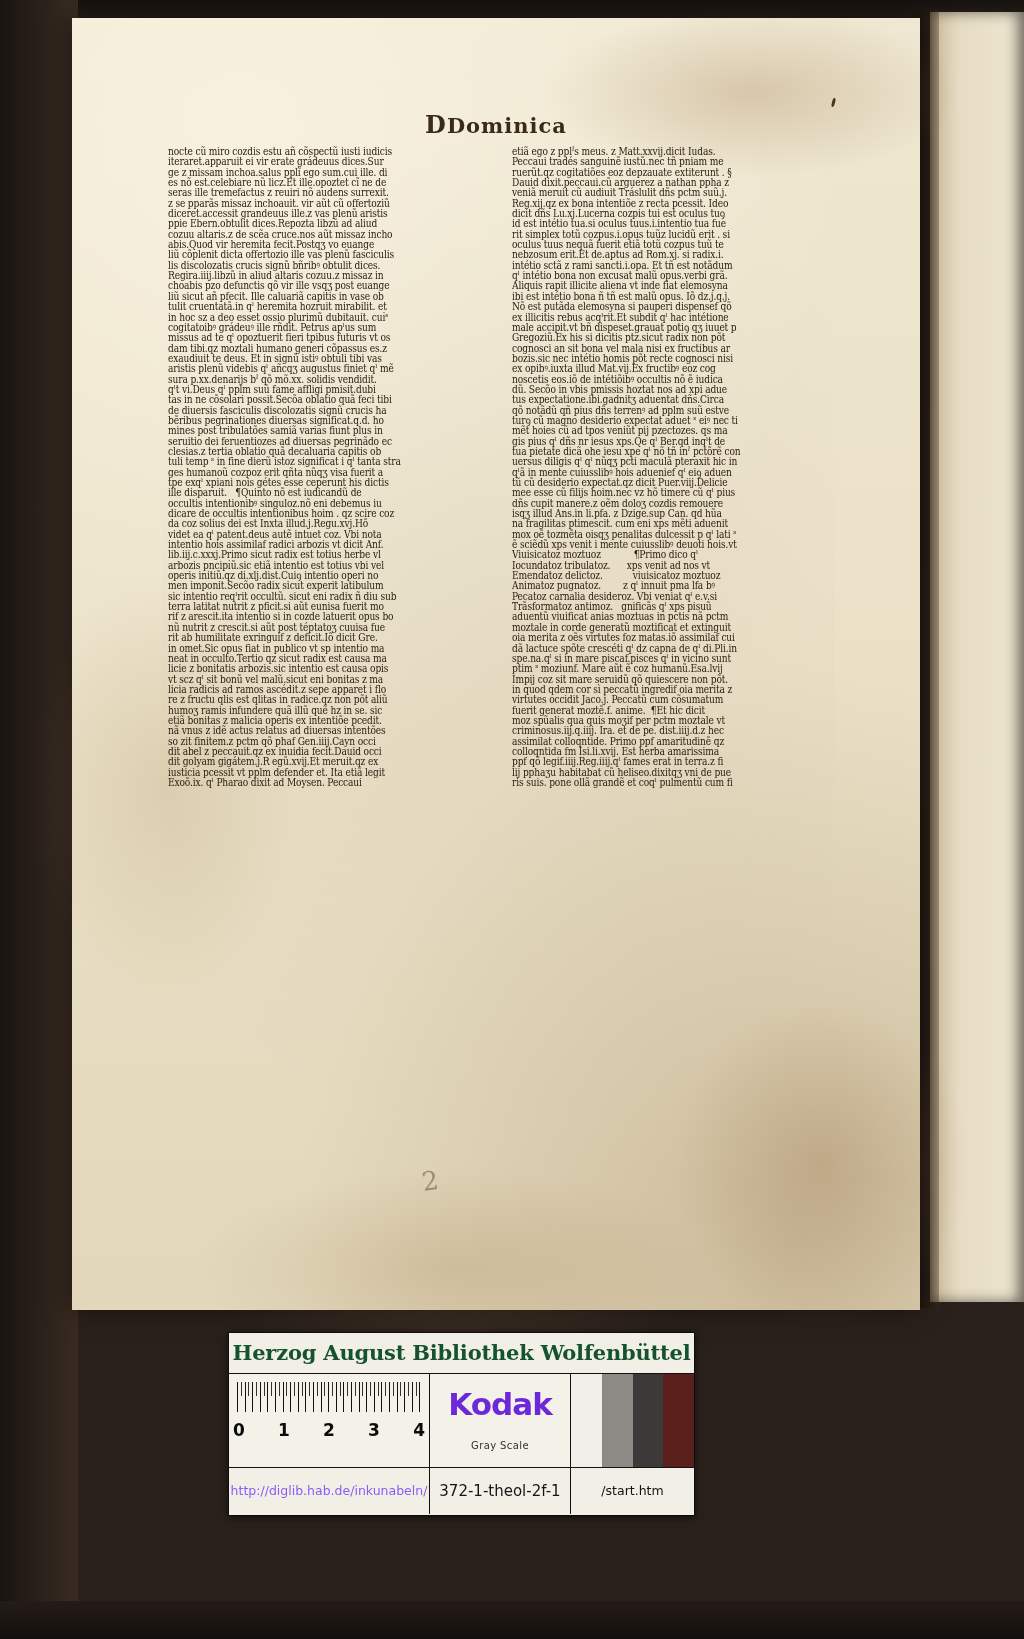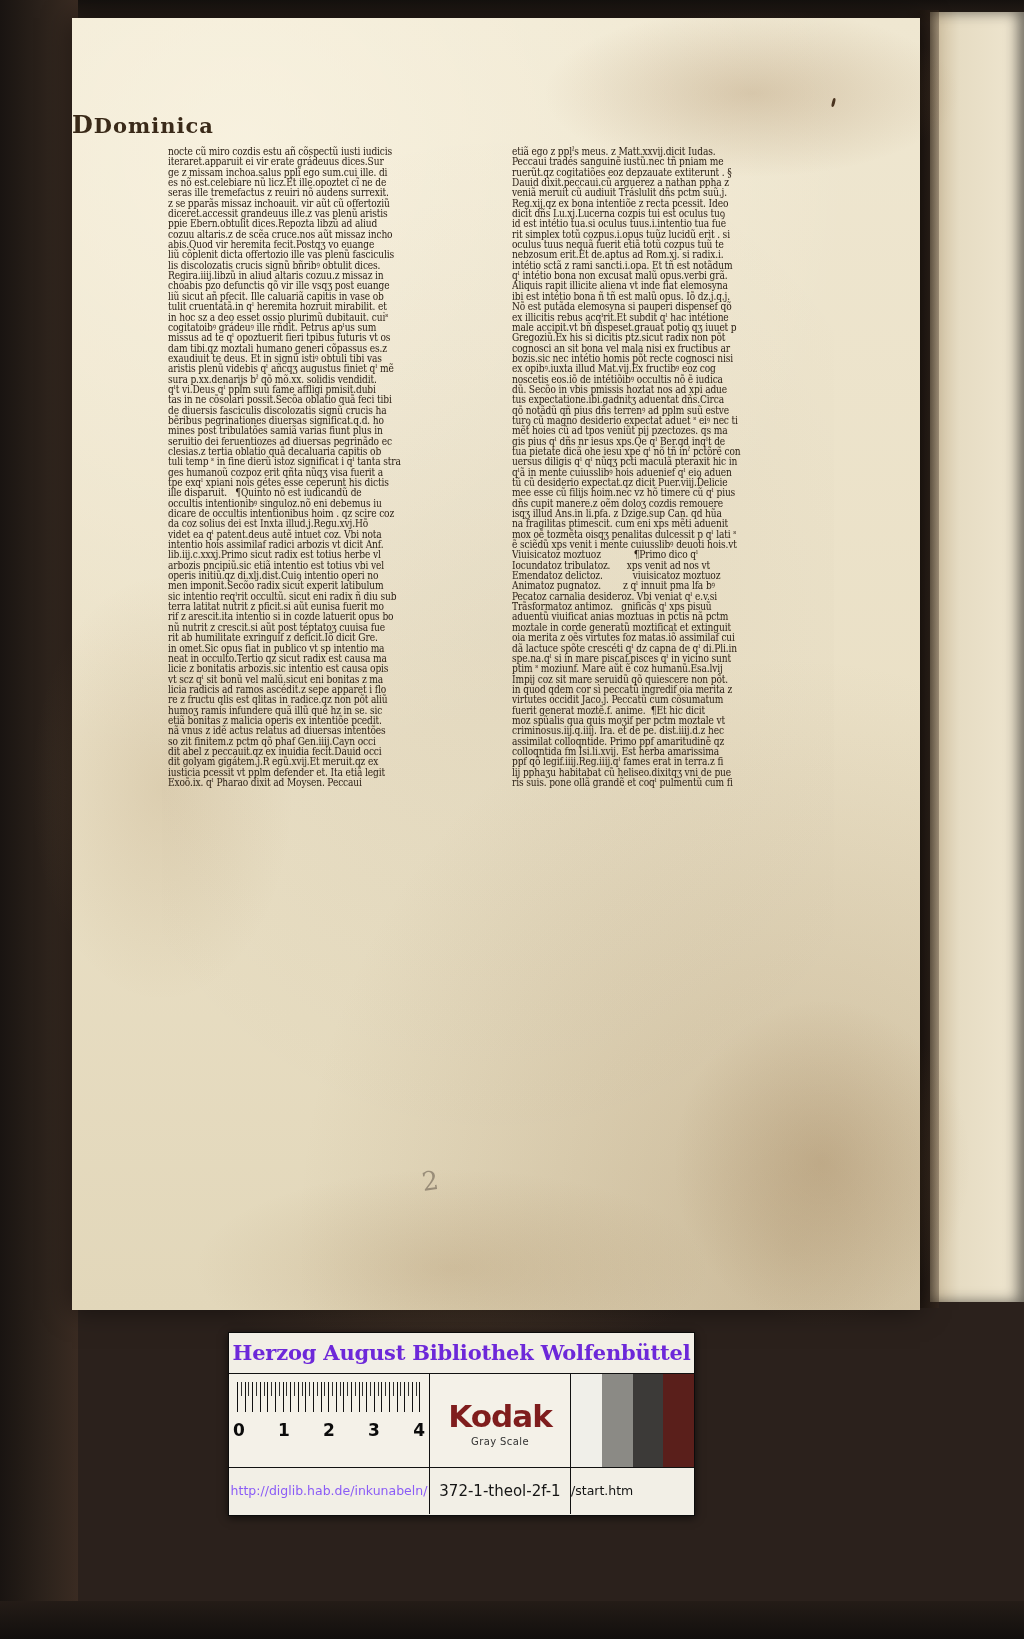--- a/index.html
+++ b/index.html
@@ -81,20 +81,21 @@
   .stain.s1 { left: 470px; top: -10px;  width: 420px; height: 170px; background: radial-gradient(ellipse at center, rgba(150,112,68,0.28) 0%, rgba(150,112,68,0) 70%); }
   .stain.s2 { left: 600px; top: 980px;  width: 300px; height: 330px; background: radial-gradient(ellipse at center, rgba(140,104,62,0.26) 0%, rgba(140,104,62,0) 70%); }
   .stain.s3 { left: -40px; top: 560px;  width: 260px; height: 420px; background: radial-gradient(ellipse at center, rgba(160,128,82,0.18) 0%, rgba(160,128,82,0) 72%); }
   .stain.s4 { left: 120px; top: 1150px; width: 520px; height: 200px; background: radial-gradient(ellipse at center, rgba(150,115,70,0.20) 0%, rgba(150,115,70,0) 70%); }
 
   
   #running-head {
     position: absolute;
     left: 0; top: 92px;
     width: 848px;
+    text-align: center;
     font-family: "DejaVu Serif", serif;
     font-size: 21px;
     letter-spacing: 1px;
     color: #3a2a19;
     font-weight: bold;
   }
   #running-head .initial {
     font-size: 24px;
   }
 
@@ -160,21 +161,21 @@
     font-family: "DejaVu Sans", sans-serif;
     overflow: hidden;
   }
   #target-title {
     height: 40px;
     line-height: 40px;
     text-align: center;
     font-family: "DejaVu Serif", serif;
     font-weight: bold;
     font-size: 21px;
-    color: #6d28d9;
+    color: #14532d;
     border-bottom: 1px solid #111;
     letter-spacing: -0.2px;
   }
   #target-mid {
     position: relative;
     height: 93px;
     border-bottom: 1px solid #111;
     display: flex;
   }
   .ruler-cell {
@@ -207,29 +208,29 @@
     color: #0b0b0b;
   }
   .kodak-cell {
     width: 140px;
     position: relative;
     border-right: 1px solid #111;
     background: #f4f1e8;
     text-align: center;
   }
   .kodak-word {
-    margin-top: 24px;
+    margin-top: 12px;
     font-family: "DejaVu Sans", sans-serif;
     font-weight: bold;
     font-size: 31px;
     letter-spacing: -1px;
-    color: #7f1d1d;
+    color: #6d28d9;
   }
   .kodak-sub {
-    margin-top: 2px;
+    margin-top: 18px;
     font-size: 10px;
     color: #333;
     letter-spacing: 0.4px;
   }
   .patches {
     flex: 1;
     display: flex;
     align-items: stretch;
     background: #f4f1e8;
   }
@@ -253,21 +254,21 @@
   .shelf-cell {
     width: 140px;
     text-align: center;
     font-size: 15px;
     color: #151515;
     border-right: 1px solid #111;
     line-height: 46px;
   }
   .path-cell {
     flex: 1;
-    text-align: left;
+    text-align: center;
     font-size: 12.5px;
     color: #151515;
     line-height: 46px;
   }
 </style>
 </head>
 <body>
 
 <div id="plate">
 

